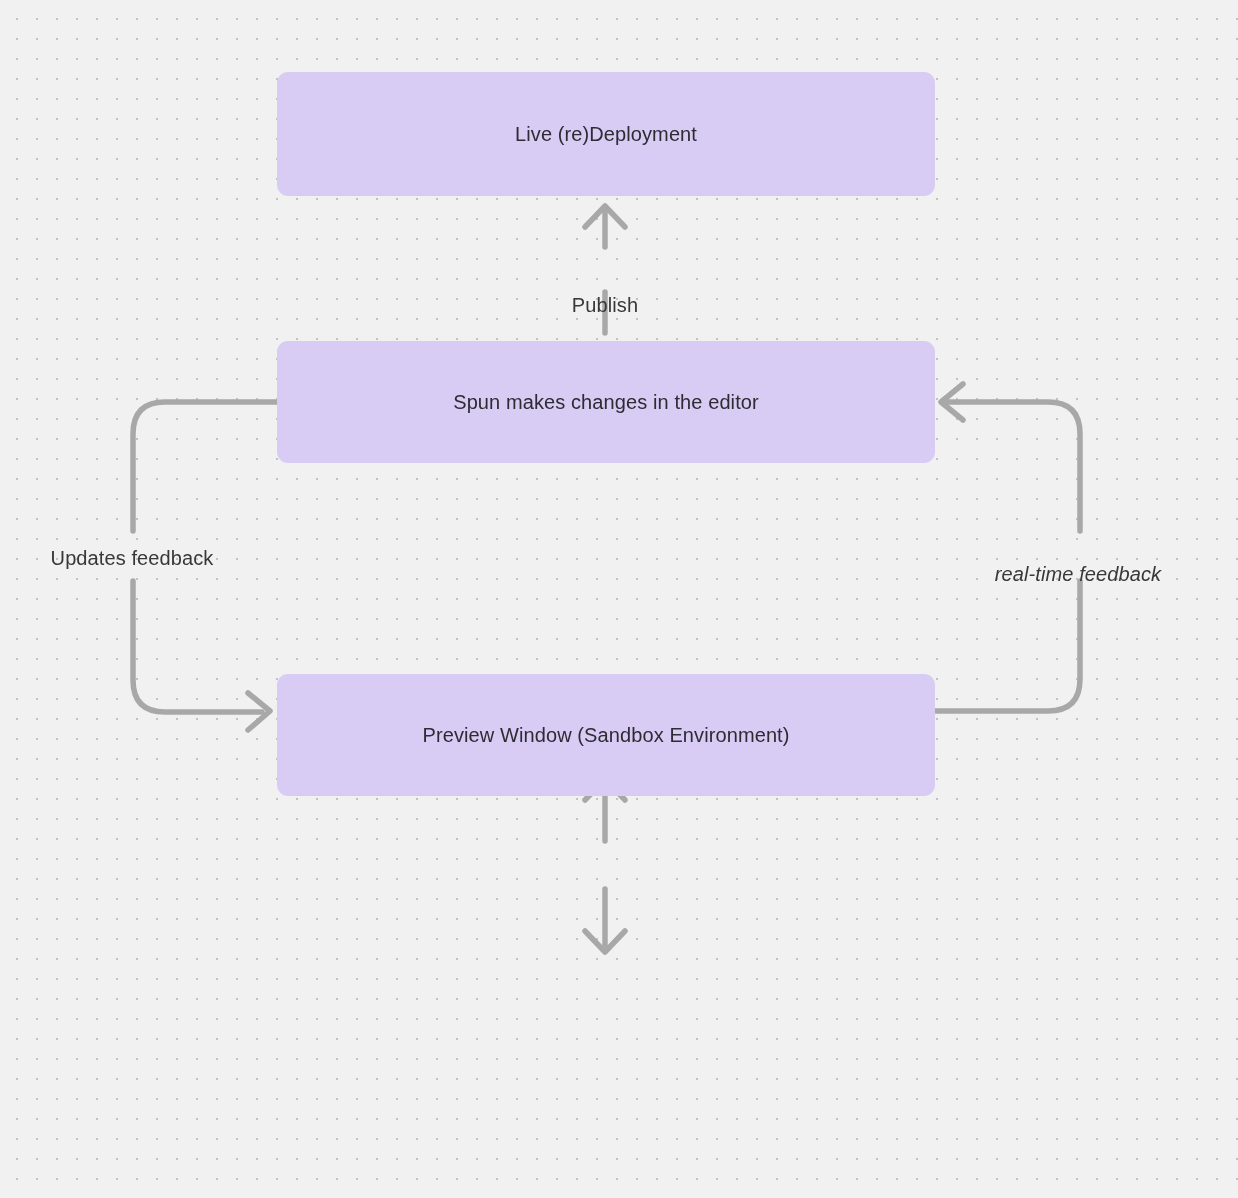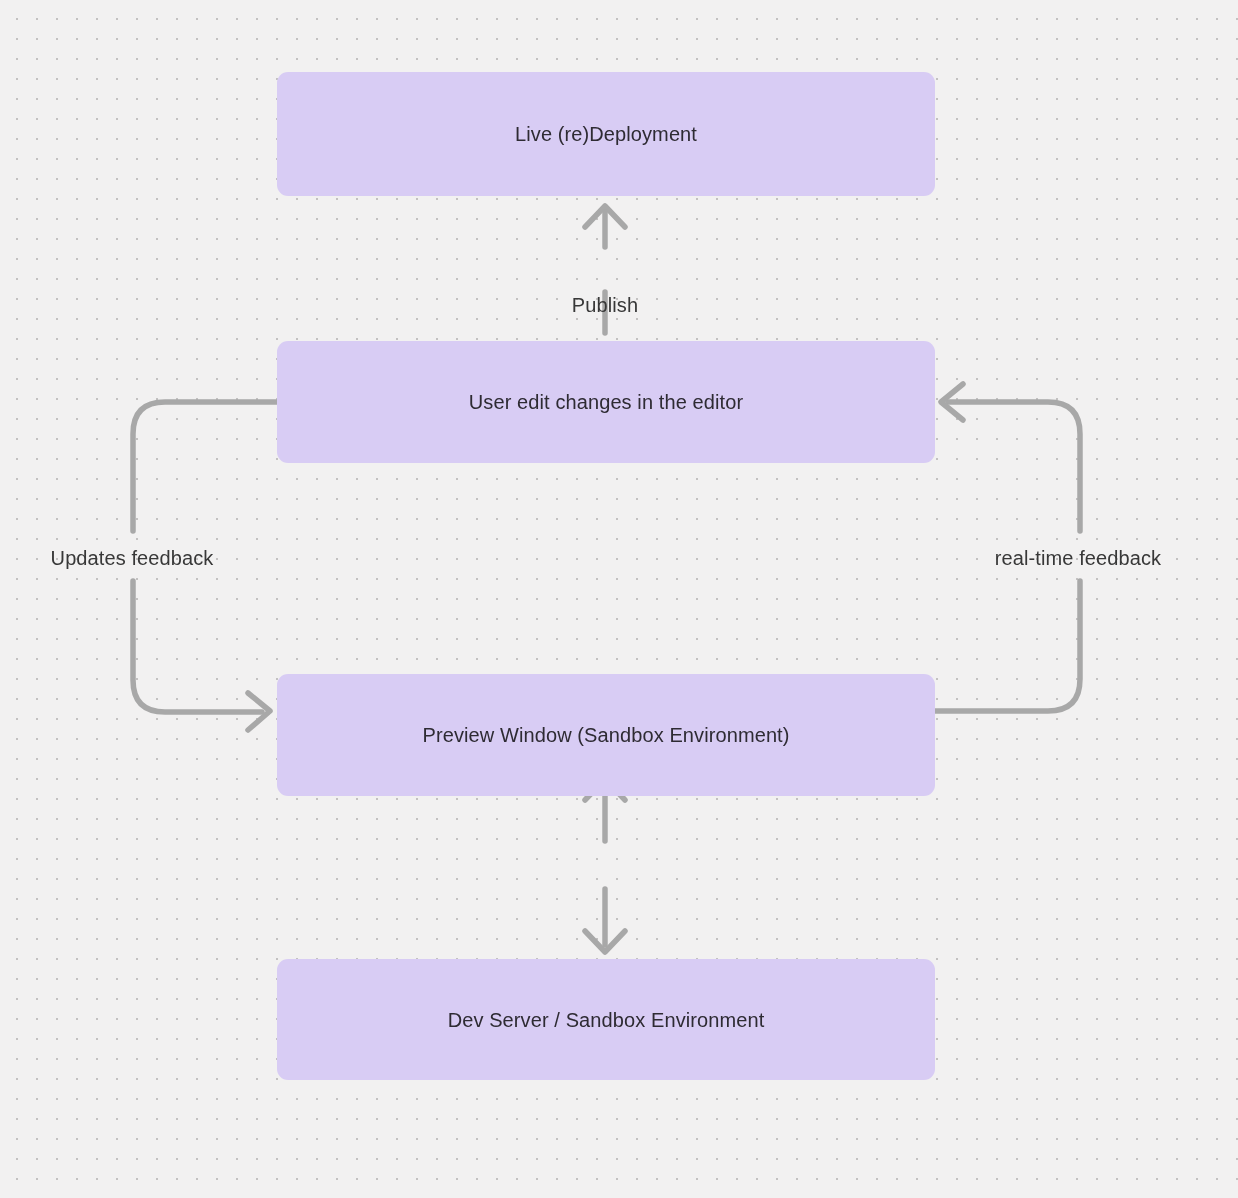--- a/index.html
+++ b/index.html
@@ -52,21 +52,21 @@
   .edge-label {
     position: absolute;
     transform: translate(-50%, -50%);
     white-space: nowrap;
     font-size: 20px;
     color: #383838;
     letter-spacing: 0.1px;
   }
   .label-publish   { left: 605px;  top: 269px; margin-top: 36px; }
   .label-updates   { left: 132px;  top: 558px; }
-  .label-realtime  { left: 1078px; top: 558px; }
+  .label-realtime  { left: 1078px; top: 574px; font-style: italic; }
   .label-spunup    { left: 606px;  top: 866px; }
 </style>
 </head>
 <body>
 
 <div class="canvas">
 
   <svg class="arrows" width="1238" height="1198" viewBox="0 0 1238 1198" aria-hidden="true">
 
     <g>
@@ -92,25 +92,24 @@
       <path d="M605 785 L605 841"></path>
     </g>
     <g>
       <path d="M605 889 L605 945"></path>
       <path d="M585 931 L605 952 L625 931"></path>
     </g>
   </svg>
 
   <div class="node node-1">Live (re)Deployment</div>
 
-  <div class="node node-2">User edit changes in the editor</div>
+  <div class="node node-2">Spun makes changes in the editor</div>
 
   <div class="node node-3">Preview Window (Sandbox Environment)</div>
 
-  <div class="node node-4">Dev Server / Sandbox Environment</div>
 
   <div class="edge-label label-publish">Publish</div>
 
   <div class="edge-label label-updates">Updates feedback</div>
 
   <div class="edge-label label-realtime">real-time feedback</div>
 
 
 </div>
 

